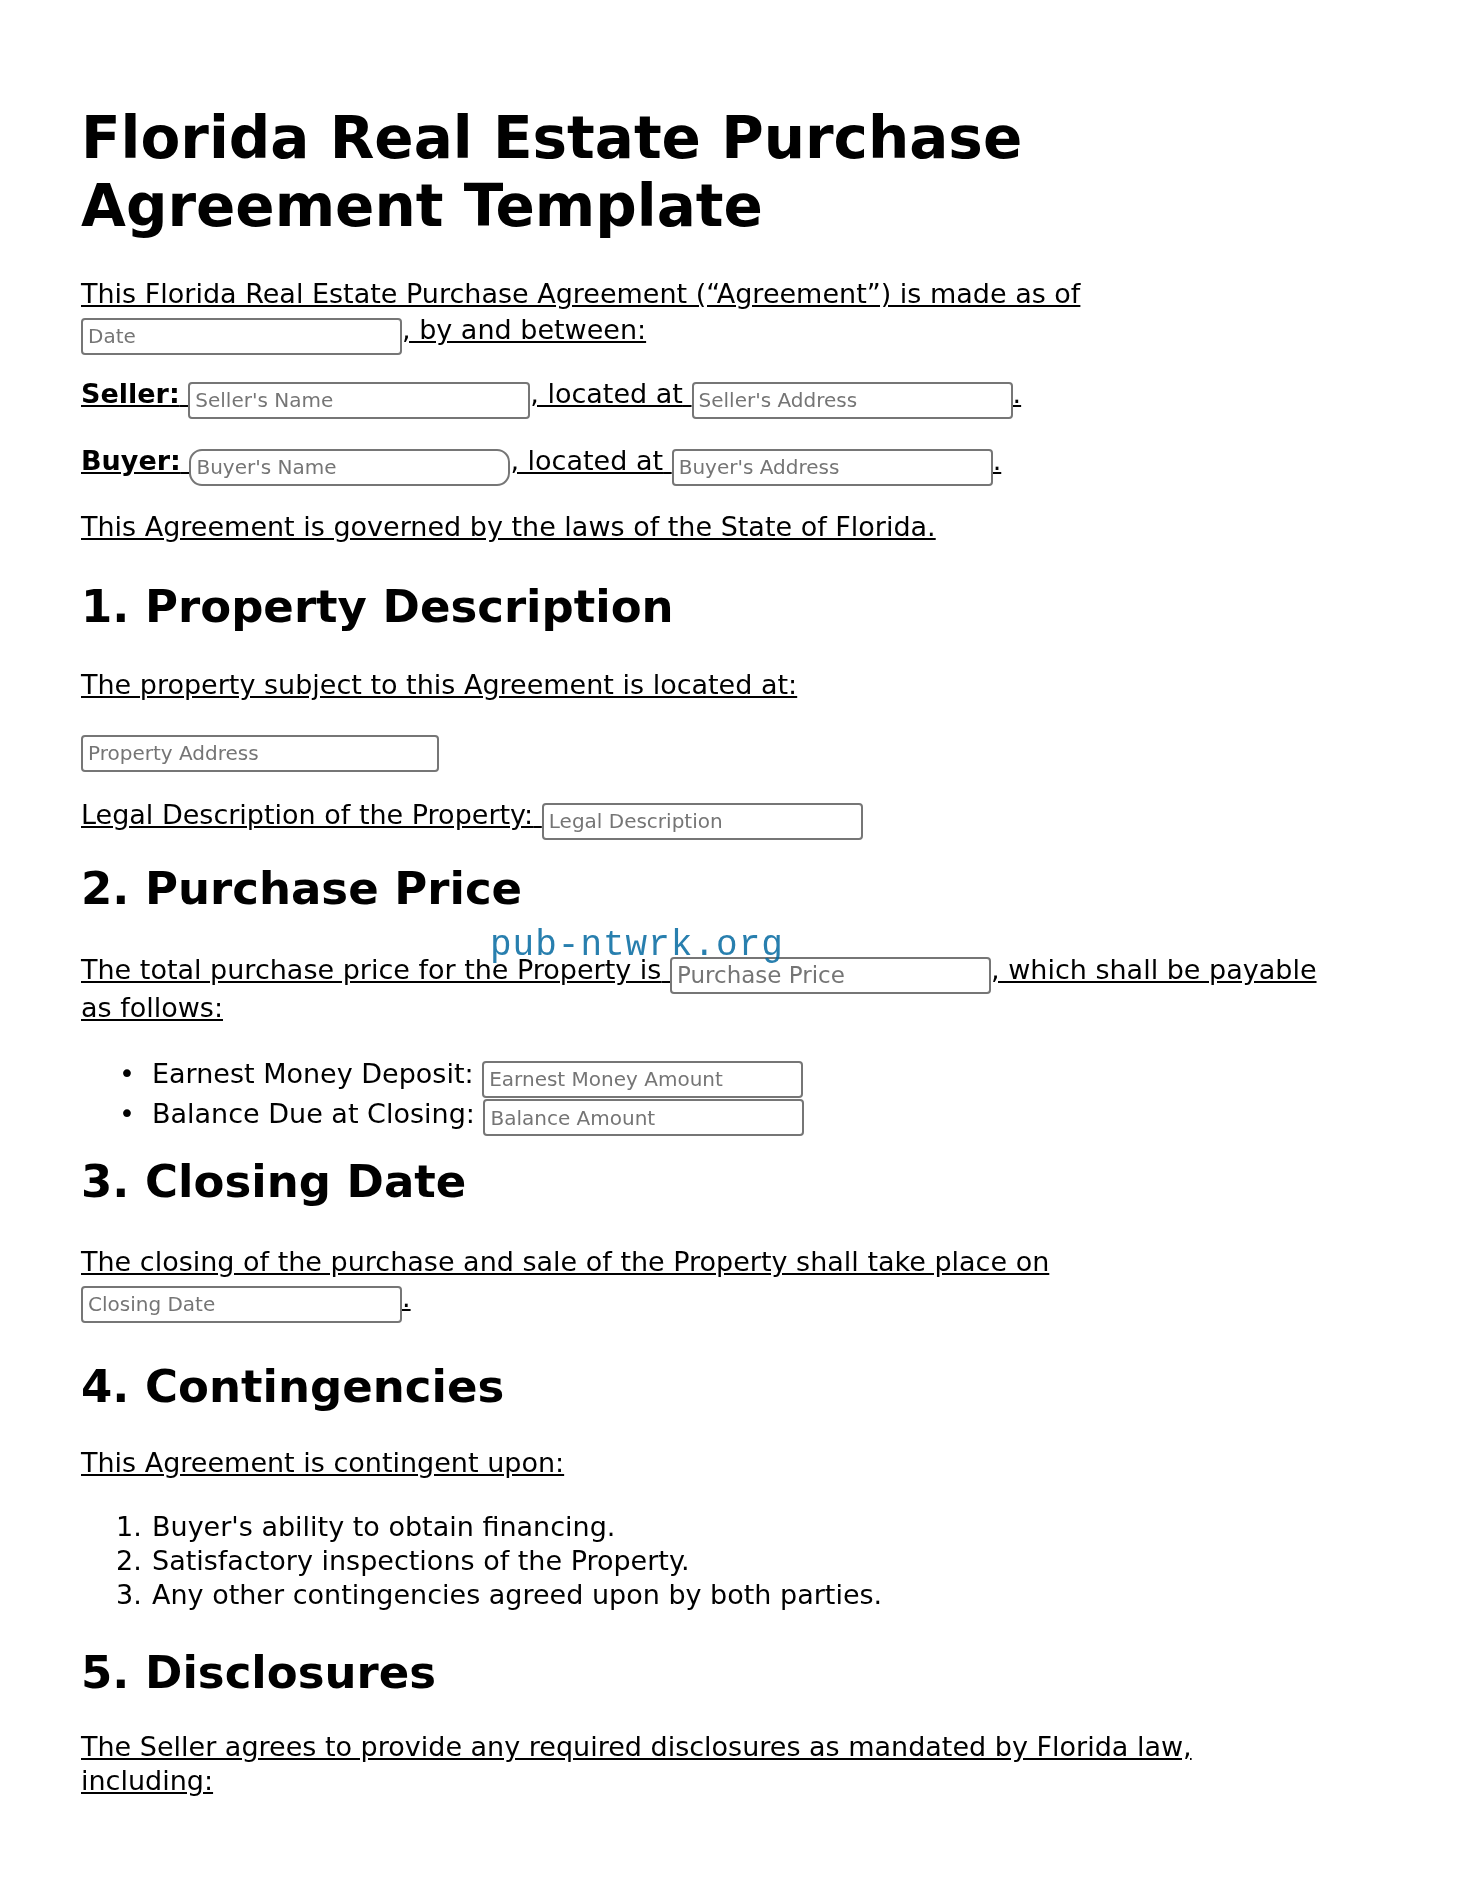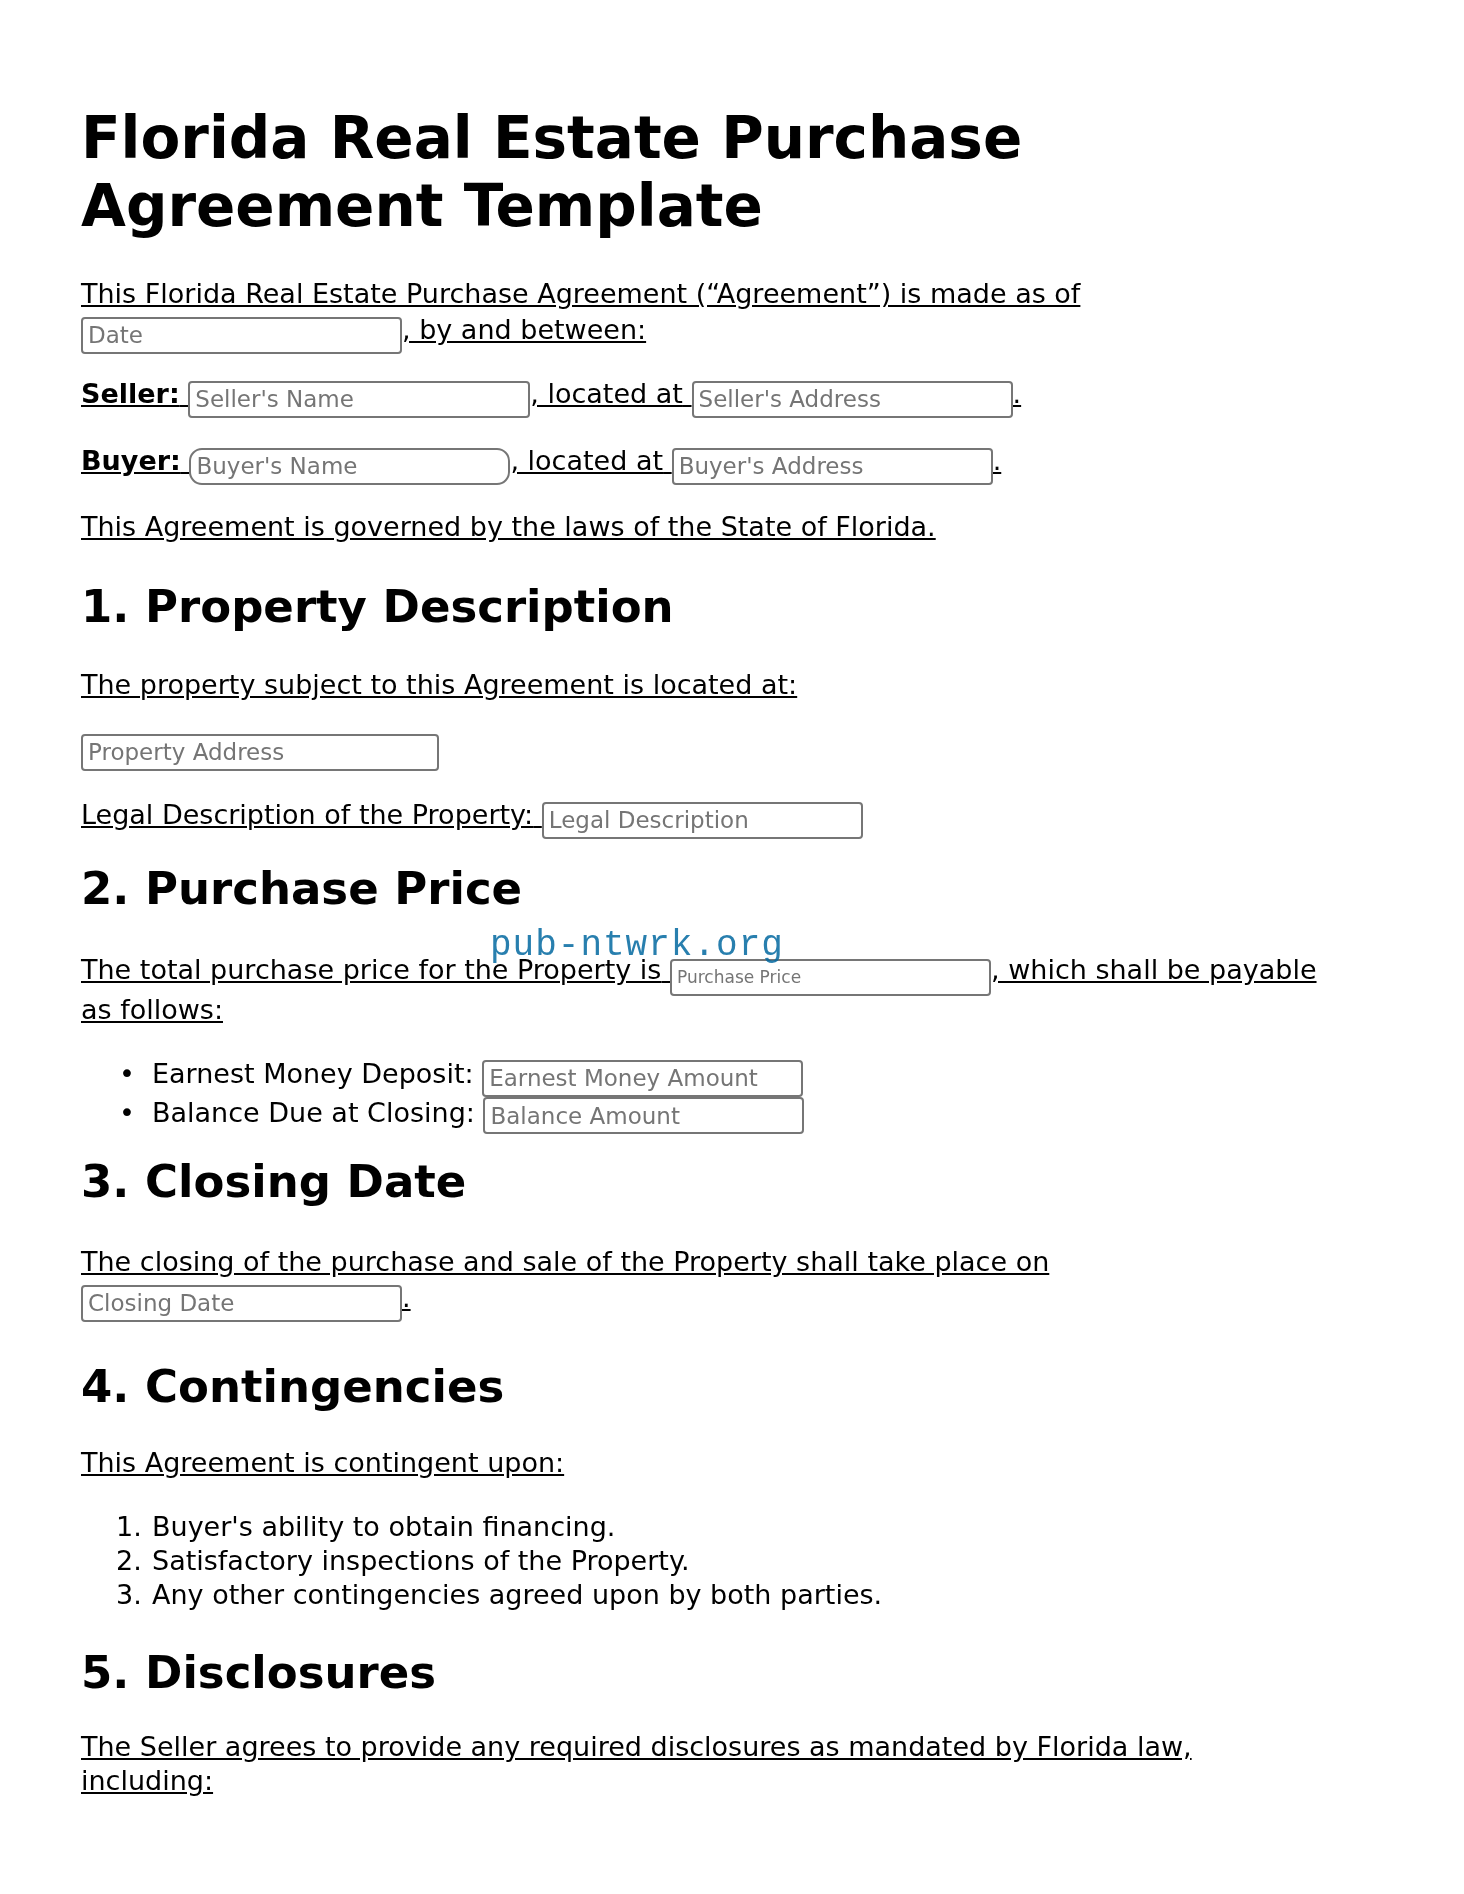--- a/index.html
+++ b/index.html
@@ -12,26 +12,26 @@
     font-family: "DejaVu Sans", sans-serif; font-weight: bold;
     font-size: 58px; line-height: 68px; margin: 0; top: 104px;
   }
   .h2 {
     font-weight: bold; font-size: 45px; line-height: 54px; margin: 0;
   }
   .p { font-size: 27px; line-height: 36px; text-decoration: underline; }
   .field {
     display: inline-block; box-sizing: border-box; vertical-align: baseline;
     width: 321px; height: 37px; border: 2px solid #767676; border-radius: 4px;
-    font-family: "DejaVu Sans", sans-serif; font-size: 23px; color: #757575;
+    font-family: "DejaVu Sans", sans-serif; font-size: 20px; color: #757575;
     padding: 0 5px; background: #ffffff; position: relative; top: 4px;
     line-height: 33px; overflow: hidden;
   }
   input.field::placeholder { color: #757575; opacity: 1; }
-  .field.small { font-size: 17px; }
+  .field.small { font-size: 23px; }
   .bold { font-weight: bold; }
   ul.bul, ol.num { margin: 0; padding: 0; list-style: none; }
   ul.bul li, ol.num li { position: relative; font-size: 27px; line-height: 37px; white-space: nowrap; }
   .bullet { position: absolute; left: -33px; top: 0; }
   .num-marker { position: absolute; left: -36px; top: 0; }
   .watermark {
     position: absolute; left: 490px; top: 920px;
     font-family: "Liberation Mono", "DejaVu Sans Mono", monospace;
     font-size: 36px; line-height: 52px; color: #0369a1; opacity: 0.85;
     white-space: nowrap; pointer-events: none; letter-spacing: 1px;

